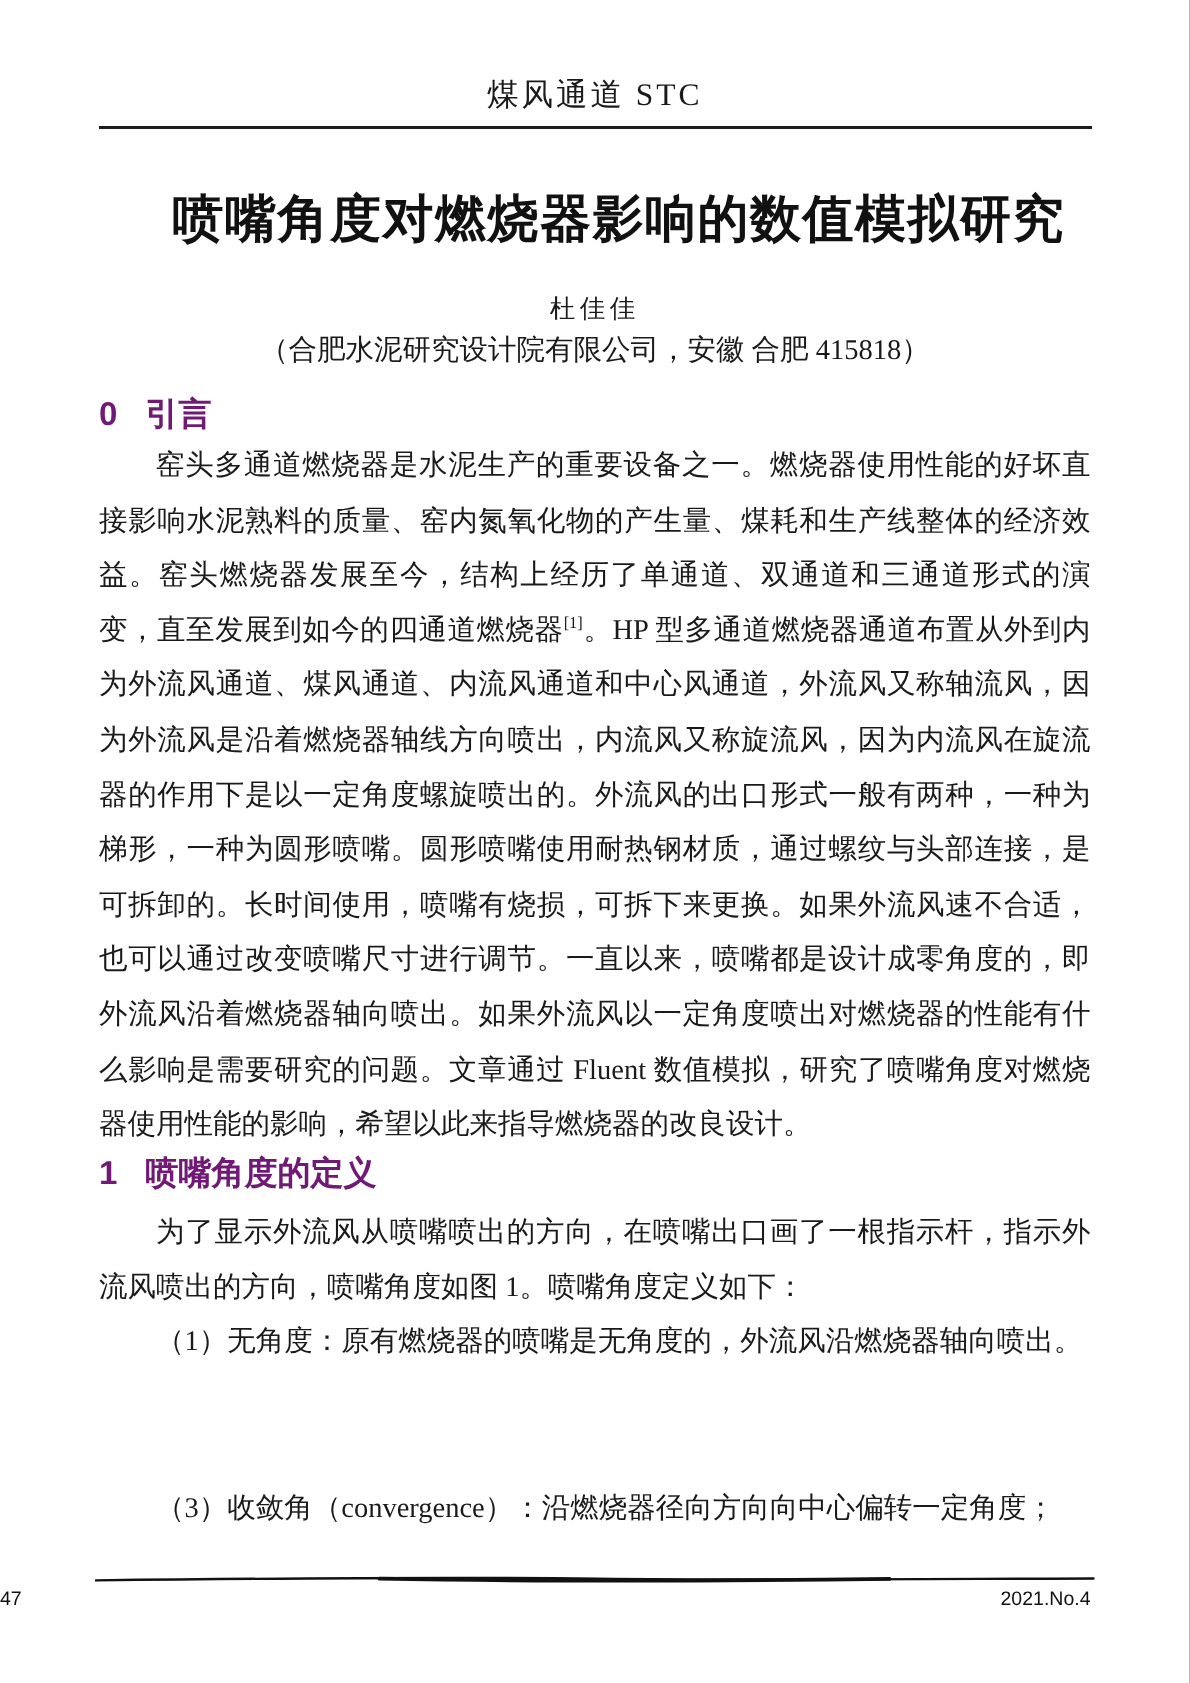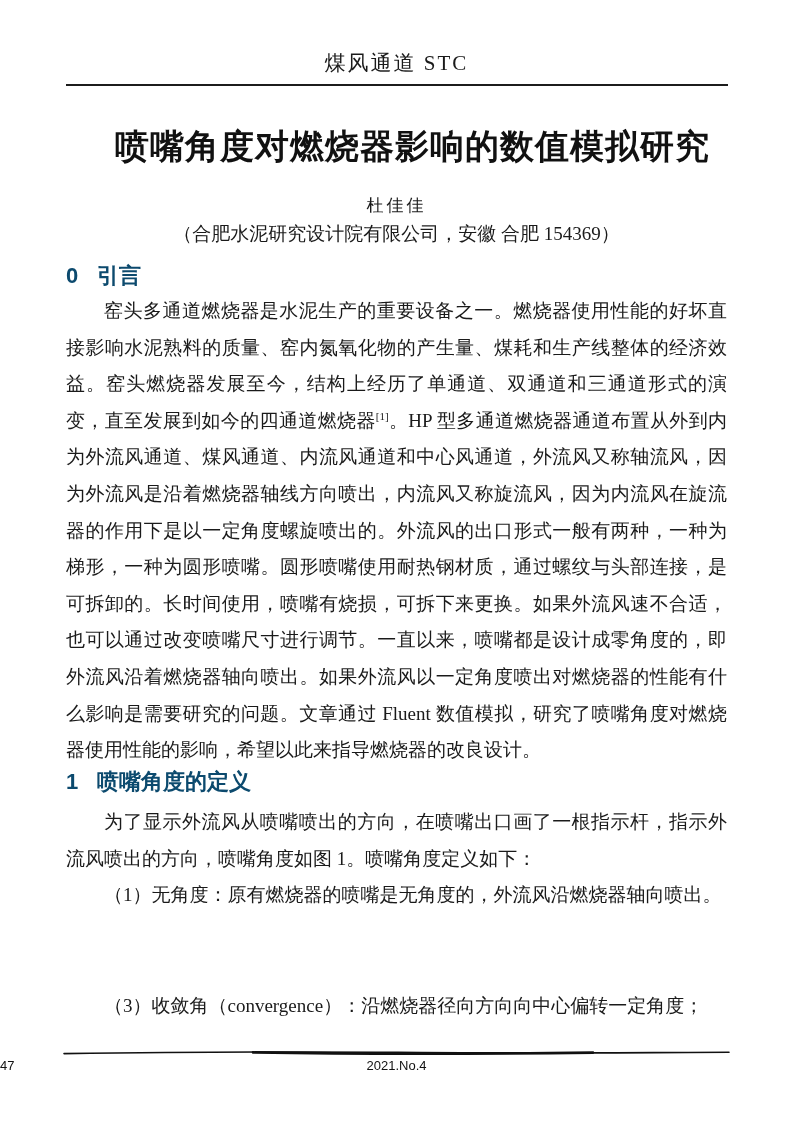--- a/index.html
+++ b/index.html
@@ -56,21 +56,21 @@
     font-size: 19px;
     line-height: 27px;
   }
   .section-heading {
     position: absolute;
     left: 66px; width: 661px;
     font-family: "Liberation Sans", "DejaVu Sans", sans-serif;
     font-weight: bold;
     font-size: 22px;
     line-height: 28px;
-    color: #0c4a6e;
+    color: #701a75;
   }
   .section-heading .sec-num { margin-right: 0.85em; }
   .body-block {
     position: absolute;
     left: 66px; width: 661px;
     font-size: 19px;
     line-height: 36.6px;
     text-align: justify;
     text-justify: inter-ideograph;
     color: #1a1a1a;
@@ -90,41 +90,41 @@
     position: absolute;
     top: 1057px; left: 0; width: 100%;
     font-family: "Liberation Sans", "DejaVu Sans", sans-serif;
     font-size: 13px;
     line-height: 18px;
     color: #111;
   }
   .footer-issue {
     position: absolute;
     top: 1057px; left: 66px; width: 661px;
-    text-align: center;
+    text-align: right;
     font-family: "Liberation Sans", "DejaVu Sans", sans-serif;
     font-size: 13px;
     line-height: 18px;
     color: #111;
   }
 </style>
 </head>
 <body>
 
 <div class="page">
 
   <div class="journal-header">煤风通道 STC</div>
 
   <div class="header-rule"></div>
 
   <h1 class="article-title">喷嘴角度对燃烧器影响的数值模拟研究</h1>
 
   <div class="article-author">杜佳佳</div>
 
-  <div class="article-affiliation">（合肥水泥研究设计院有限公司，安徽 合肥 154369）</div>
+  <div class="article-affiliation">（合肥水泥研究设计院有限公司，安徽 合肥 415818）</div>
 
   <h2 class="section-heading" style="top:262px;">
     <span class="sec-num">0</span><span>引言</span>
   </h2>
 
   <p class="body-block indent" style="top:293px;"><span>窑头多通道燃烧器是水泥生产的重要设备之一。燃烧器使用性能的好坏直接影响水泥熟料的质量、窑内氮氧化物的产生量、煤耗和生产线整体的经济效益。窑头燃烧器发展至今，结构上经历了单通道、双通道和三通道形式的演变，直至发展到如今的四通道燃烧器</span><sup class="ref">[1]</sup><span>。HP 型多通道燃烧器通道布置从外到内为外流风通道、煤风通道、内流风通道和中心风通道，外流风又称轴流风，因为外流风是沿着燃烧器轴线方向喷出，内流风又称旋流风，因为内流风在旋流器的作用下是以一定角度螺旋喷出的。外流风的出口形式一般有两种，一种为梯形，一种为圆形喷嘴。圆形喷嘴使用耐热钢材质，通过螺纹与头部连接，是可拆卸的。长时间使用，喷嘴有烧损，可拆下来更换。如果外流风速不合适，也可以通过改变喷嘴尺寸进行调节。一直以来，喷嘴都是设计成零角度的，即外流风沿着燃烧器轴向喷出。如果外流风以一定角度喷出对燃烧器的性能有什么影响是需要研究的问题。文章通过 Fluent 数值模拟，研究了喷嘴角度对燃烧器使用性能的影响，希望以此来指导燃烧器的改良设计。</span></p>
 
   <h2 class="section-heading" style="top:768px;">
     <span class="sec-num">1</span><span>喷嘴角度的定义</span>
   </h2>

